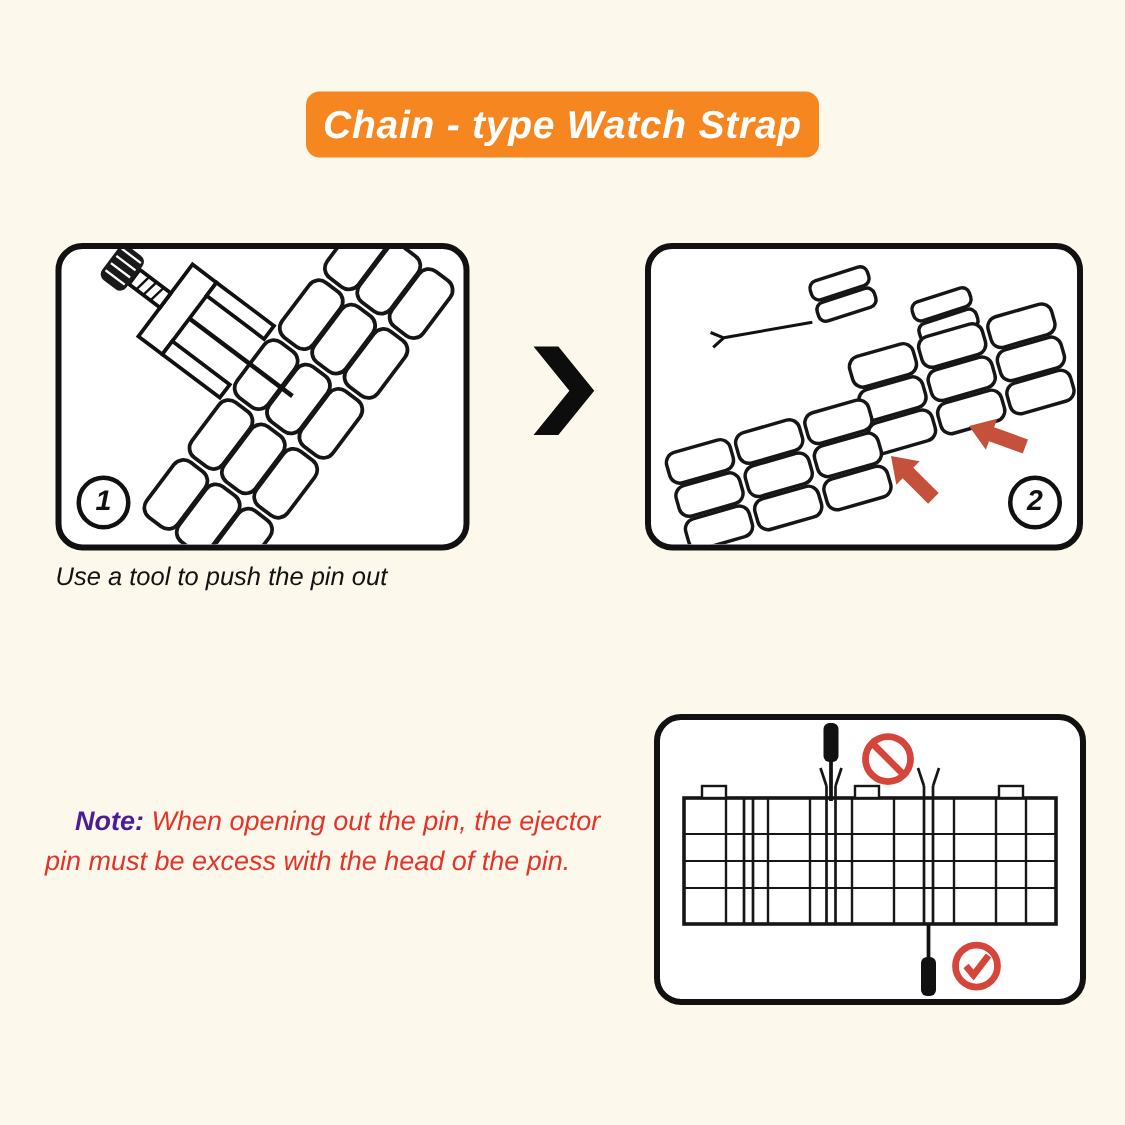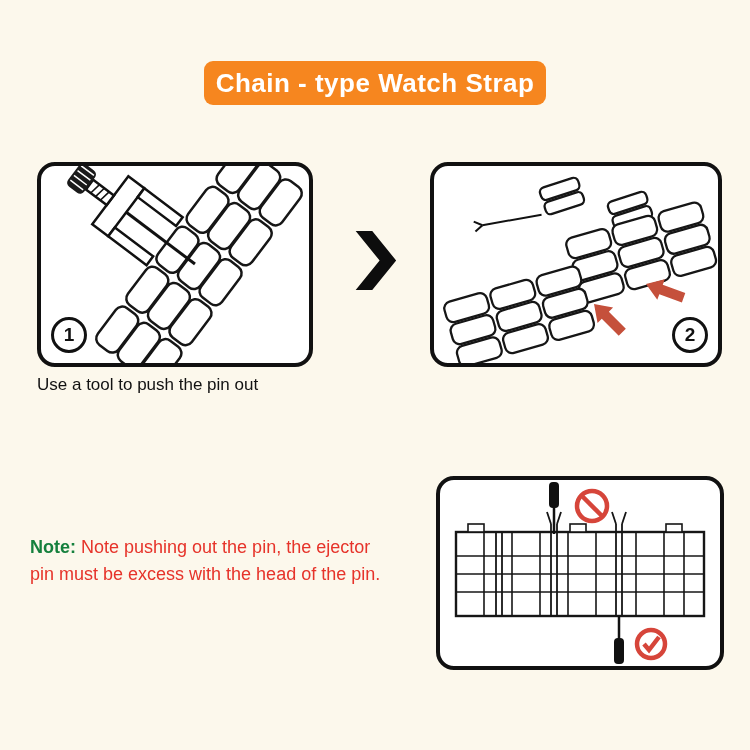--- a/index.html
+++ b/index.html
@@ -3,21 +3,21 @@
 <meta charset="utf-8">
 <style>
   html,body{margin:0;padding:0;}
   body{
     width:750px;height:750px;
     background:#fcf8ec;
     font-family:"Liberation Sans", sans-serif;
     position:relative;
     overflow:hidden;
   }
-  .page{position:absolute;inset:0;}
+  .page{position:absolute;inset:0;font-style:italic;}
 
   
   .title-banner{
     position:absolute;left:204px;top:61px;width:342px;height:44px;
     background:#f6861f;border-radius:9px;
     display:flex;align-items:center;justify-content:center;
   }
   .title-banner span{
     color:#ffffff;font-size:26px;font-weight:bold;letter-spacing:0.5px;
   }
@@ -49,21 +49,21 @@
     font-size:17px;line-height:25px;
   }
   .caption-left{left:37px;top:372px;width:276px;}
   .caption-right{left:430px;top:368px;width:292px;}
 
   
   .note{
     position:absolute;left:30px;top:534px;width:425px;
     font-size:18px;line-height:27px;color:#e6332a;
   }
-  .note-label{font-weight:bold;color:#15803d;margin-right:5px;}
+  .note-label{font-weight:bold;color:#4c1d95;margin-right:5px;margin-left:20px;}
 </style>
 </head>
 <body>
 
 <div class="page">
 
   <div class="title-banner">
     <span>Chain - type Watch Strap</span>
   </div>
 
@@ -166,21 +166,21 @@
     </svg>
     <div class="step-num right">
       <span>2</span>
     </div>
   </div>
 
   <div class="caption caption-left">Use a tool to push the pin out</div>
 
   <div class="note">
     <div class="note-line">
-      <span class="note-label">Note:</span><span>Note pushing out the pin, the ejector</span>
+      <span class="note-label">Note:</span><span>When opening out the pin, the ejector</span>
     </div>
     <div class="note-line">pin must be excess with the head of the pin.</div>
   </div>
 
   <div class="panel panel-detail">
     <svg class="fill" viewBox="0 0 280 186">
 
       <g stroke="#161616" fill="none">
         <rect x="16" y="52" width="248" height="84" stroke-width="2.4" fill="#ffffff"></rect>
         <line x1="16" y1="76" x2="264" y2="76" stroke-width="1.4"></line>

